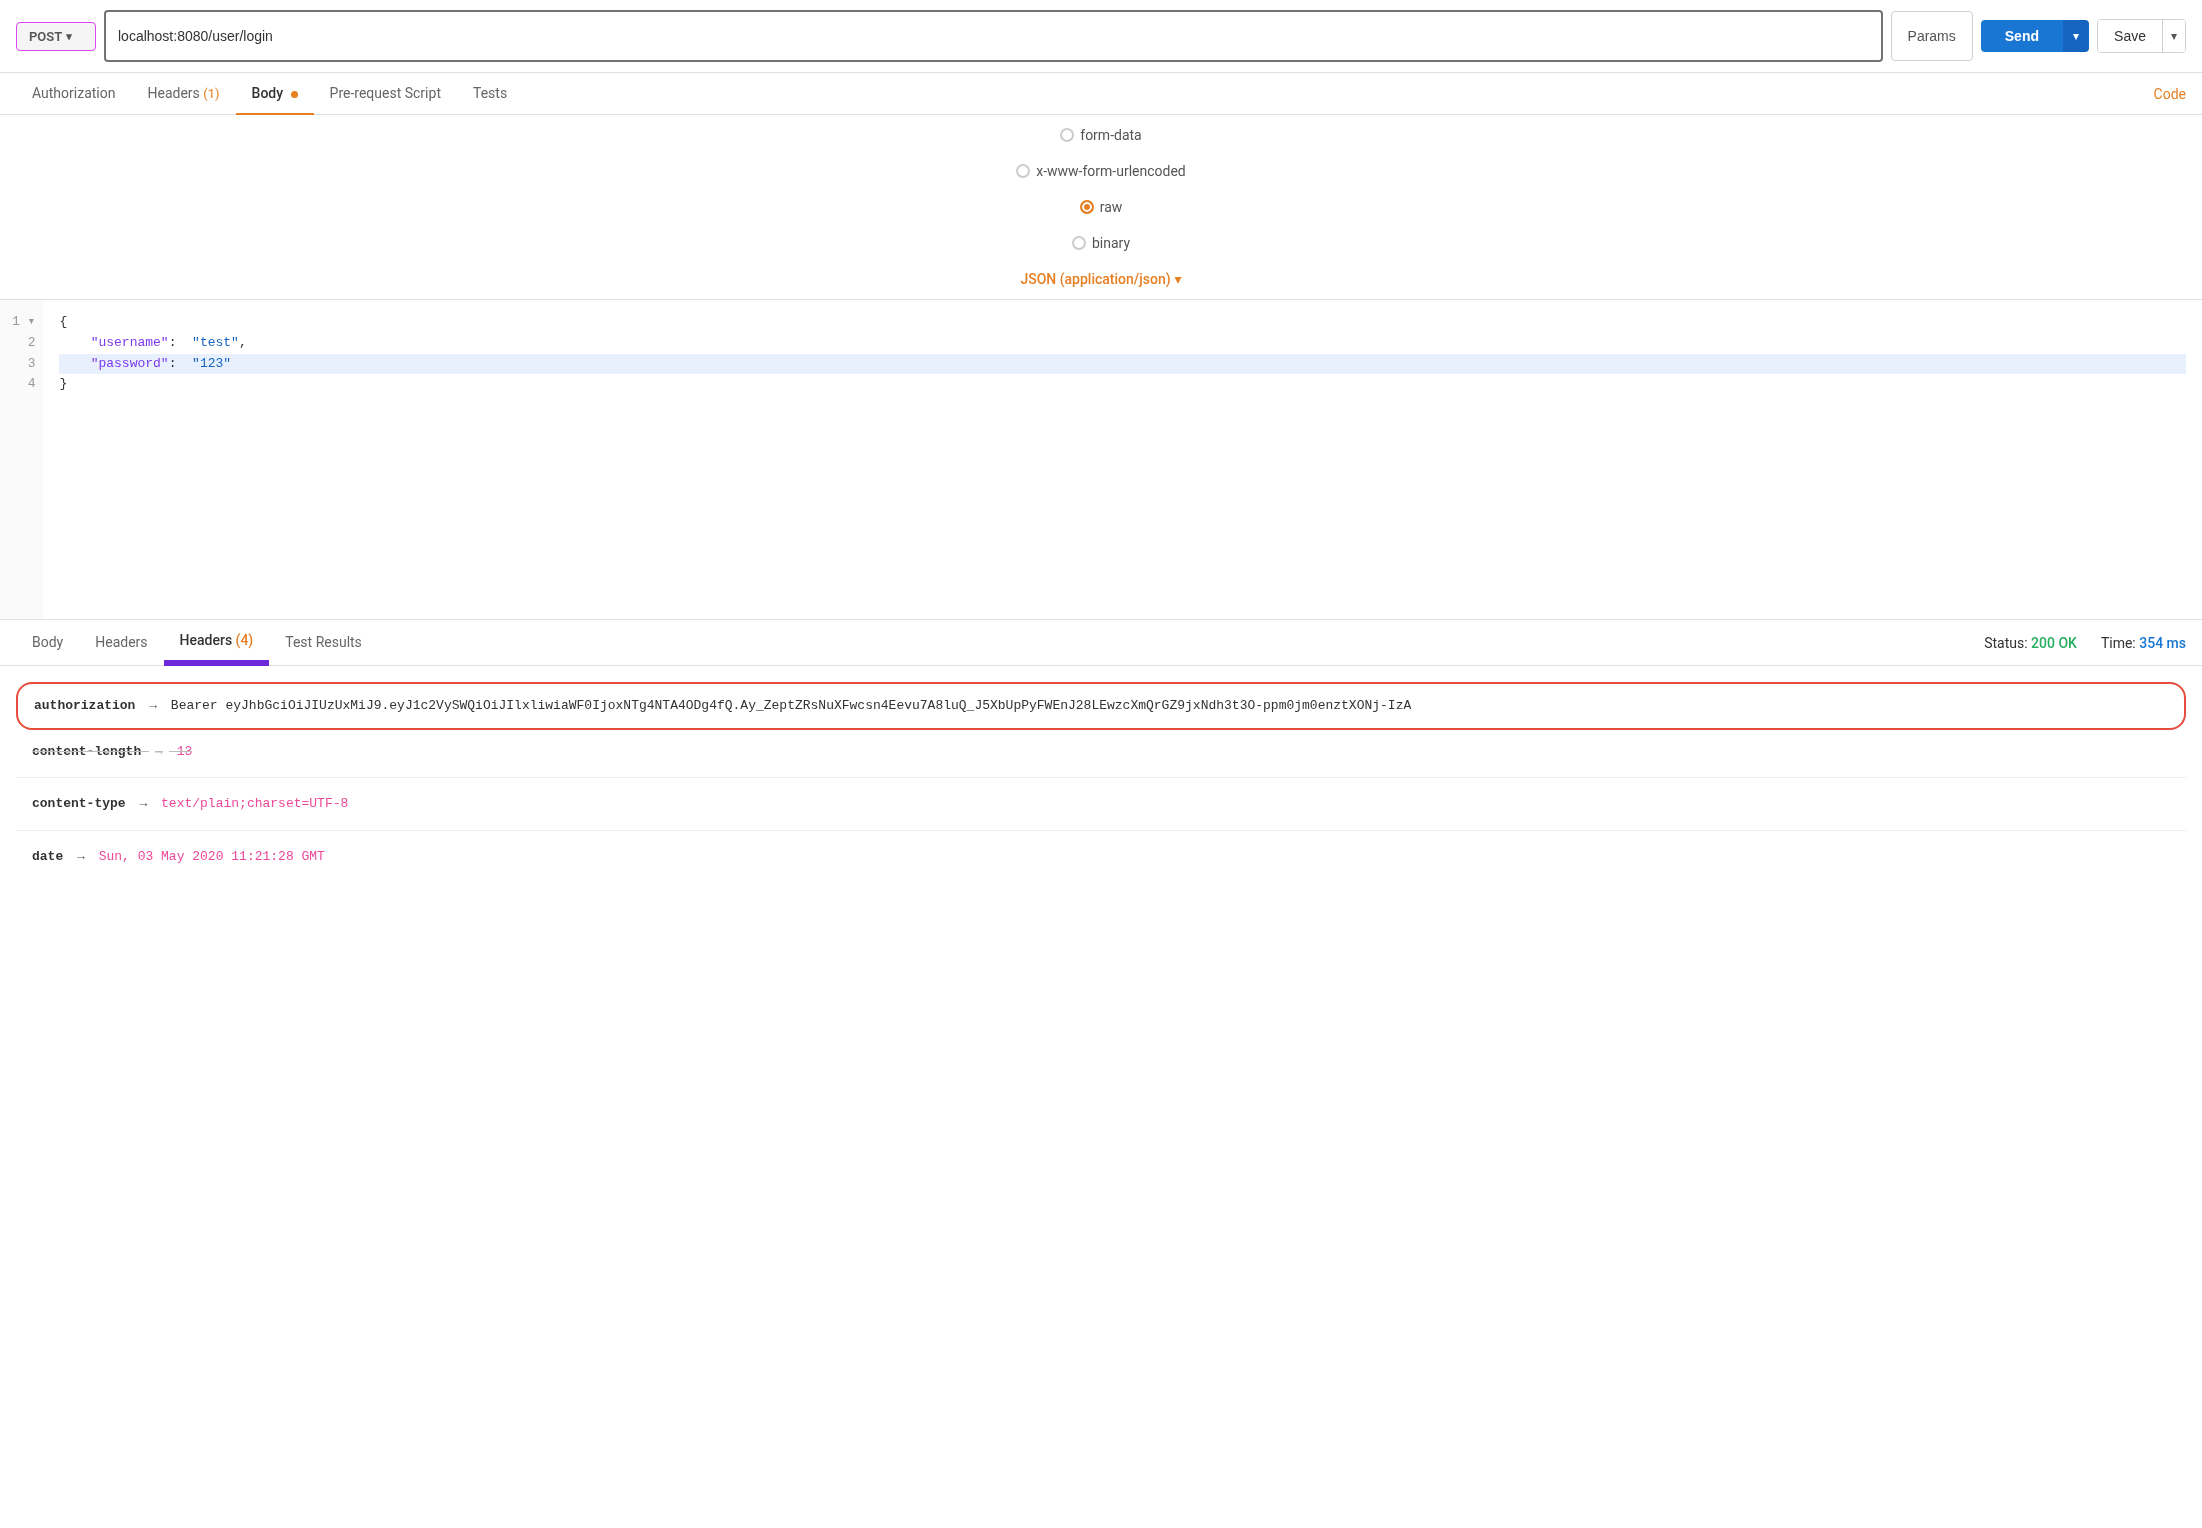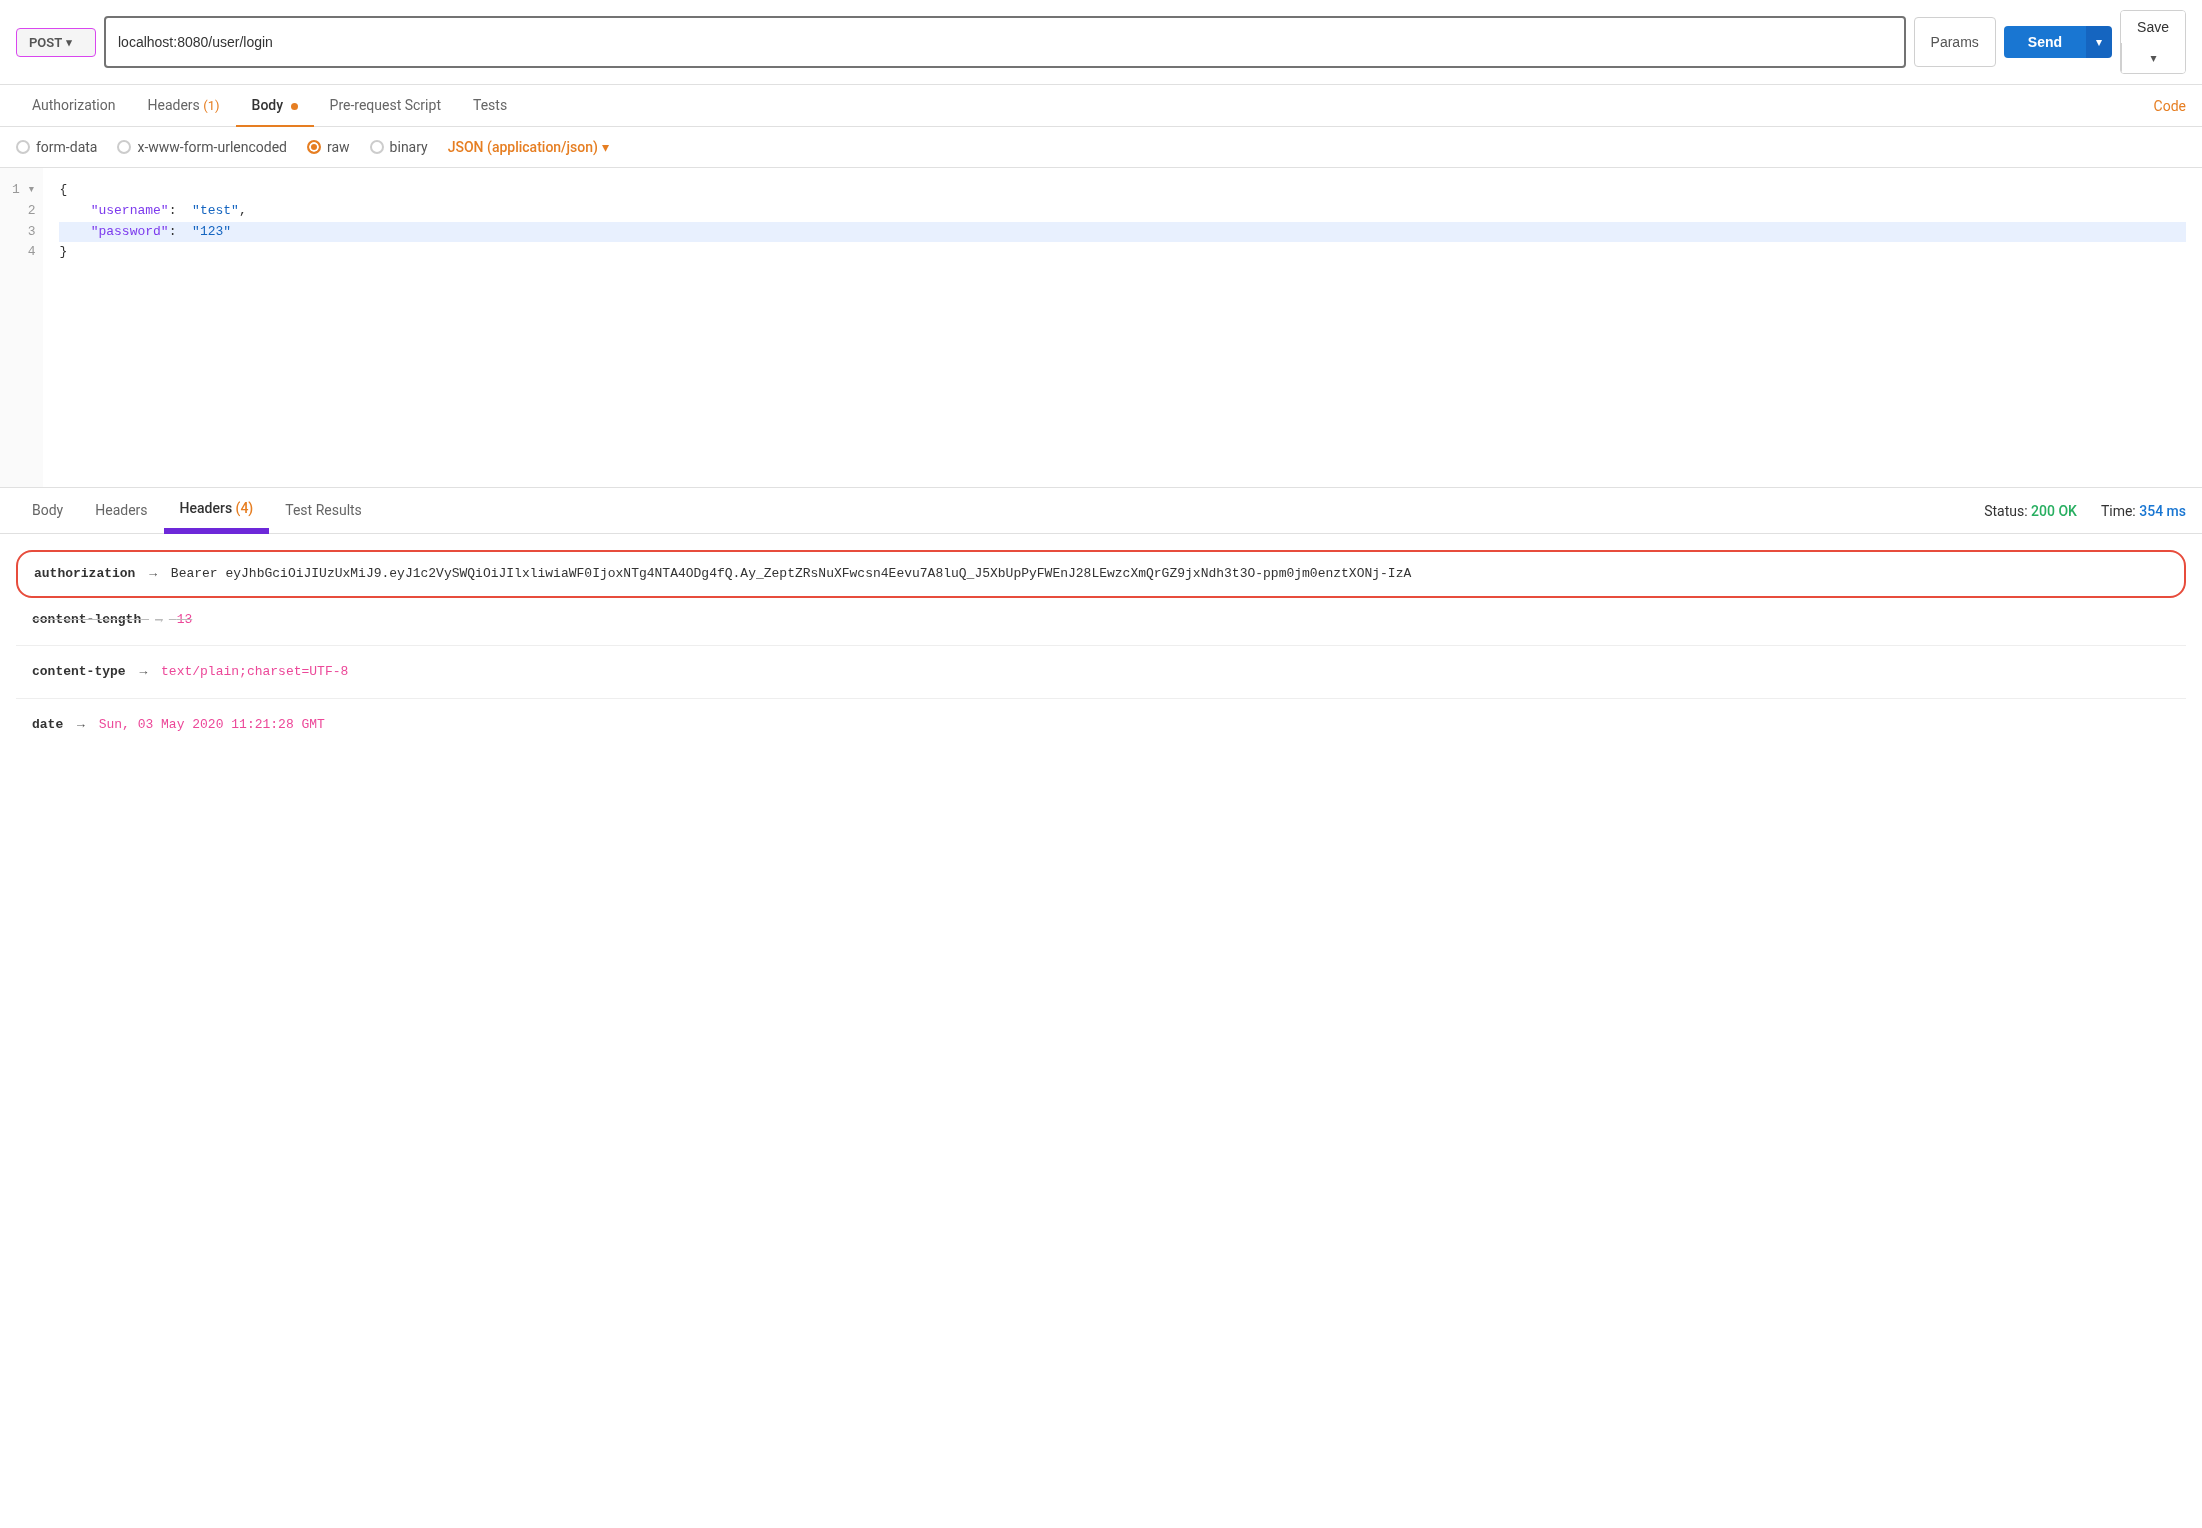--- a/index.html
+++ b/index.html
@@ -78,21 +78,20 @@
       padding: 8px 10px;
       cursor: pointer;
       font-size: 12px;
     }
 
     .save-group {
       display: flex;
       border: 1px solid #d0d0d0;
       border-radius: 4px;
       overflow: hidden;
-      flex-direction: column;
     }
 
     .save-btn {
       background: #fff;
       border: none;
       padding: 8px 16px;
       font-size: 14px;
       cursor: pointer;
       color: #333;
     }
@@ -155,20 +154,21 @@
     }
 
     
     .body-options {
       display: flex;
       align-items: center;
       gap: 20px;
       padding: 12px 16px;
       border-bottom: 1px solid #e0e0e0;
       background: #fff;
+      flex-direction: column;
     }
 
     .radio-option {
       display: flex;
       align-items: center;
       gap: 6px;
       font-size: 14px;
       color: #555;
       cursor: pointer;
     }

